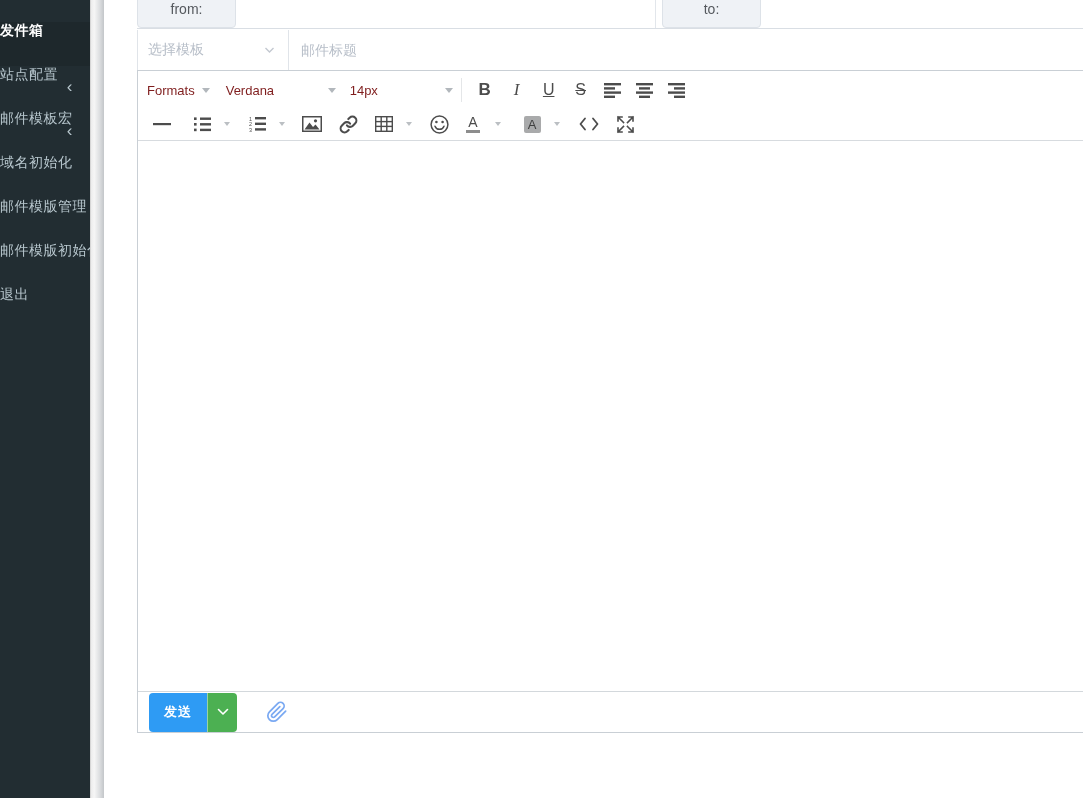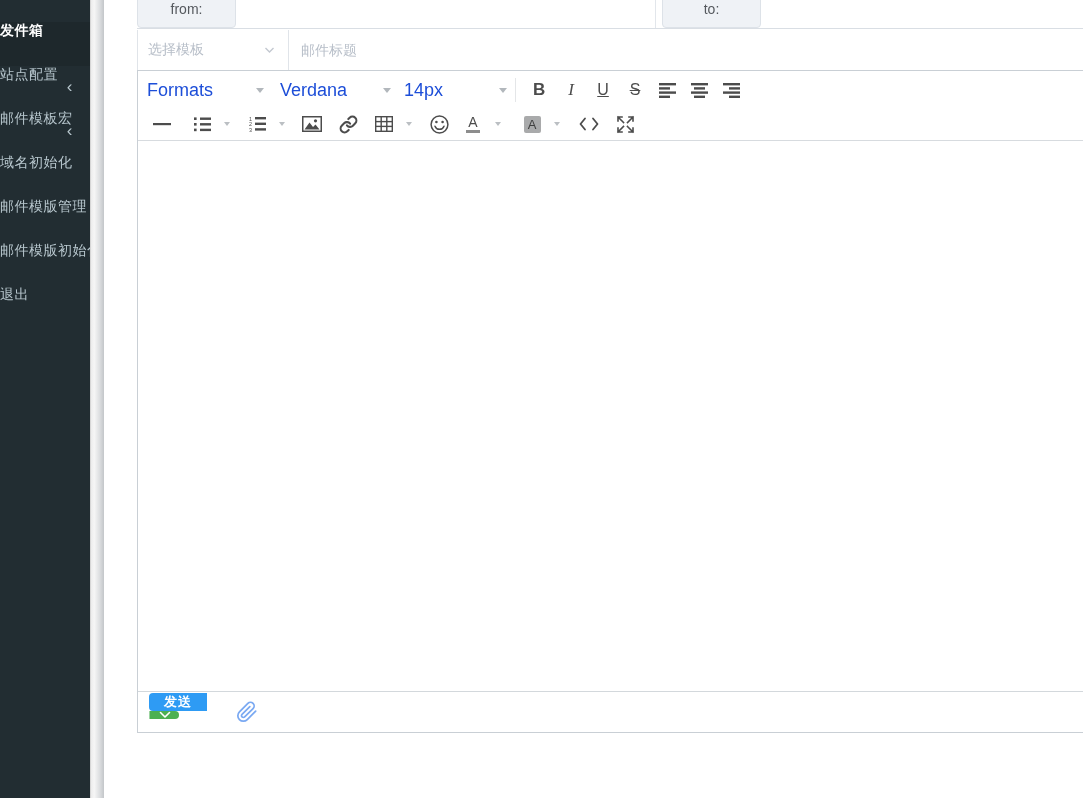--- a/index.html
+++ b/index.html
@@ -45,21 +45,21 @@
   .subject-input { flex:1; border:none; outline:none; font-size:14px; color:#404040;
                    padding-left:12px; background:#fff; }
   .subject-input::placeholder { color:#b7bec8; opacity:1; }
 
   
   .editor-panel { position:absolute; left:137px; right:-2px; top:70px; height:663px;
                   border:1px solid #c9cfd5; background:#fff; display:flex; flex-direction:column; }
   .mce-toolbar { height:70px; border-bottom:1px solid #d7dbdf; padding:2px 9px 0; }
   .tb-row { height:34px; display:flex; align-items:center; }
 
-  .tb-select { display:flex; align-items:center; font-size:18px; color:#1d4ed8; cursor:pointer;gap:36px; }
+  .tb-select { display:flex; align-items:center; font-size:13px; color:#7f1d1d; cursor:pointer; }
   .sel-formats { margin-right:16px; }
   .sel-formats .caret { margin-left:7px; }
   .sel-font { width:110px; justify-content:space-between; margin-right:14px; }
   .sel-size { width:103px; justify-content:space-between; margin-right:8px; }
   .tb-divider { width:1px; height:24px; background:#e4e6e8; margin-right:8px; }
 
   .tb-btn { min-width:30px; height:28px; display:flex; align-items:center; justify-content:center;
             margin-right:2px; border-radius:2px; cursor:pointer; color:#4c4c4c; }
   .glyph-b { font-weight:bold; font-size:17px; }
   .glyph-i { font-family:"Liberation Serif", serif; font-style:italic; font-size:17px; }
@@ -76,21 +76,21 @@
   .fore-a { font-size:14px; color:#4c4c4c; }
   .fore-bar { width:14px; height:3px; background:#8d8d8d; margin-top:1px; }
   .back-chip { background:#a9aaab; border-radius:2px; width:17px; height:17px;
                display:flex; align-items:center; justify-content:center;
                font-size:13px; color:#3f3f3f; }
 
   .mce-content { flex:1; background:#fff; cursor:text; }
 
   .mce-footer { height:41px; border-top:1px solid #d3d8dc; display:flex; align-items:center;
                 padding-left:11px; background:#fff; }
-  .send-group { display:flex; height:39px;flex-direction:column; }
+  .send-group { display:flex; height:39px; }
   .btn-send { background:#2e9bf4; color:#fff; font-size:13px; font-weight:bold;
               display:flex; align-items:center; padding:0 15px; border:none;
               border-radius:4px 0 0 4px; cursor:pointer; letter-spacing:1px; }
   .btn-send-caret { width:30px; background:#4cb052; border:none; border-left:1px solid rgba(255,255,255,0.45);
                     border-radius:0 4px 4px 0; display:flex; align-items:center; justify-content:center;
                     cursor:pointer; }
   .attach-btn { margin-left:29px; background:none; border:none; cursor:pointer; display:flex; align-items:center; }
 </style>
 </head>
 <body>

